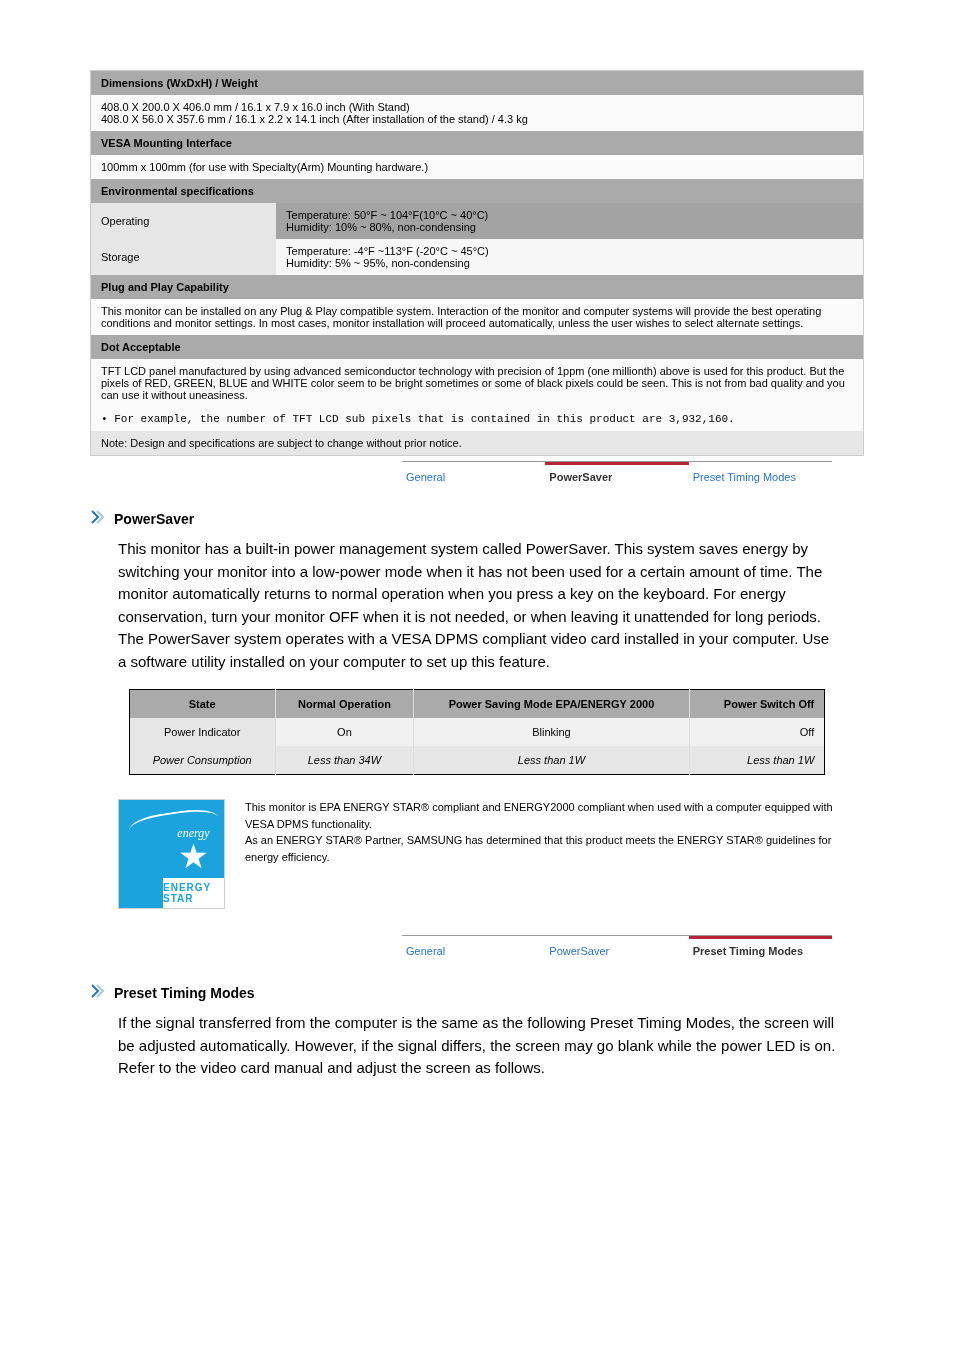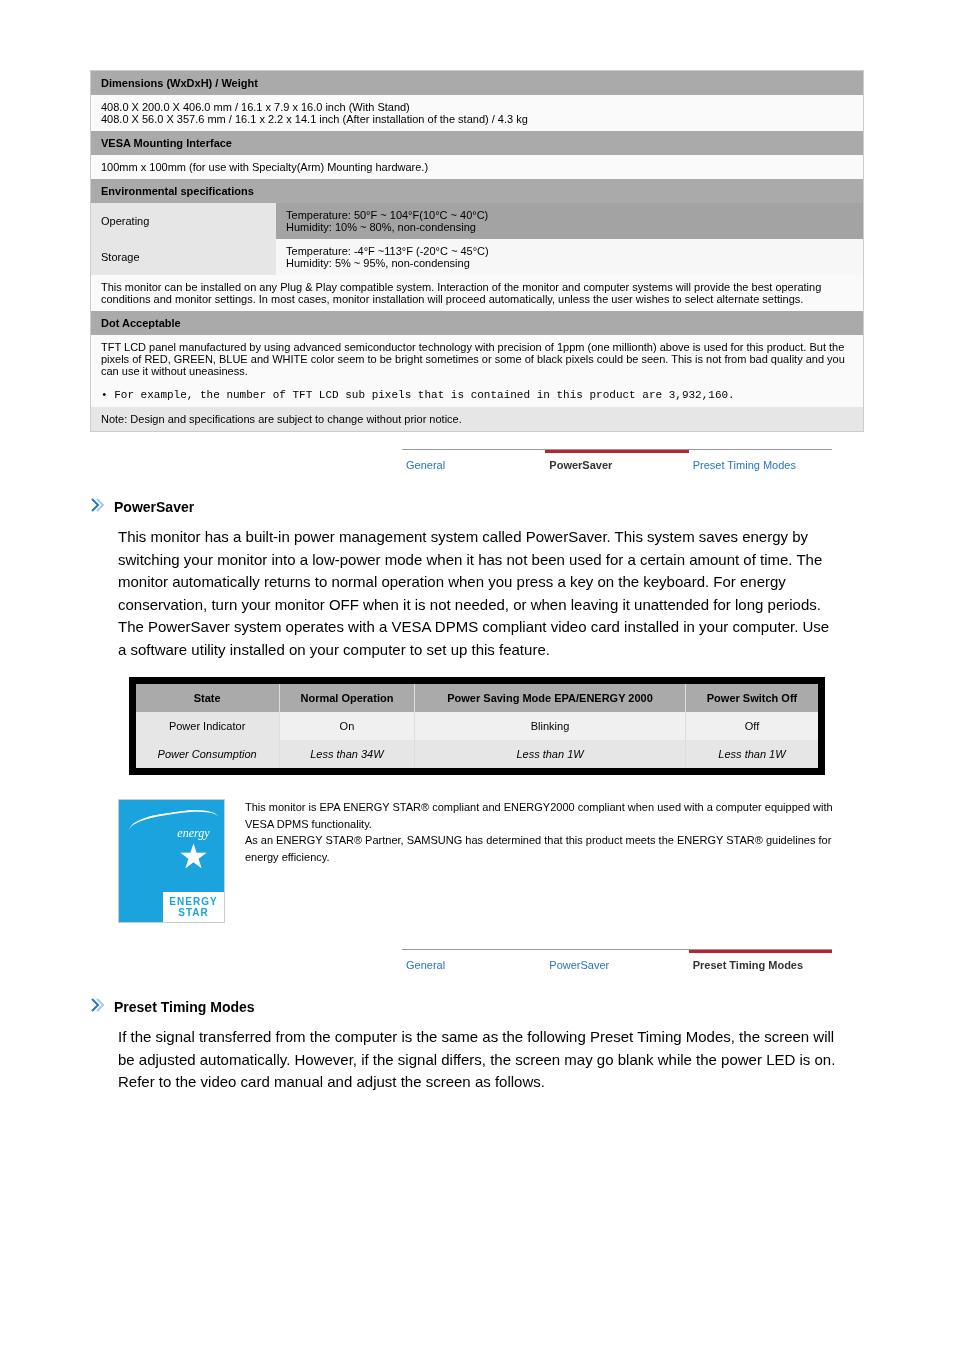--- a/index.html
+++ b/index.html
@@ -1,42 +1,42 @@
 <!DOCTYPE html>
 <html><head>
 <meta charset="utf-8">
 <style>
   * { box-sizing: border-box; margin: 0; padding: 0; }
   body { font-family: Verdana, Arial, sans-serif; background: #fff; color: #000; width: 954px; margin: 0 auto; }
   .page { padding: 70px 90px 40px 90px; }
-  table.spec { width: 100%; border-collapse: collapse; border: 1px solid #ccc; margin-bottom: 17px; font-size: 11px; }
+  table.spec { width: 100%; border-collapse: collapse; border: 1px solid #ccc; margin-bottom: 5px; font-size: 11px; }
   table.spec td { padding: 6px 10px; vertical-align: middle; }
   .hdr { background: #aaa; font-weight: bold; color: #000; height: 22px; }
   .light { background: #fafafa; }
   .alt { background: #e6e6e6; }
   .lbl { width: 24%; }
   .bullet { padding-left: 10px; font-family: Liberation Mono, monospace; }
   .tabnav { width: 430px; margin-left: auto; margin-right: 32px; border-top: 1px solid #999; display: flex; font-size: 11px; }
   .tab { flex: 1; text-align: left; padding: 6px 4px; color: #2474c8; cursor: pointer; border-top: 3px solid transparent; }
   .tab.active { color: #333; border-top: 3px solid #b23; font-weight: bold; }
   .section-hdr { display: flex; align-items: center; gap: 8px; margin: 20px 0 10px 0; font-size: 14px; font-weight: bold; }
   .chev-icon svg { width: 16px; height: 16px; }
   .para { font-size: 15px; margin: 10px 28px 16px 28px; line-height: 1.5; }
-  table.power { width: 90%; margin: 0 auto 24px auto; border-collapse: collapse; border: 7px solid #000000; font-size: 11px; }
+  table.power { width: 90%; margin: 0 auto 24px auto; border-collapse: collapse; border: 1px solid #000000; font-size: 11px; }
   table.power td { padding: 8px 10px; text-align: center; border-right: 1px solid #ddd; }
-  table.power tr td:last-child { border-right: none; }
+  table.power tr td:last-child { border-right: none; text-align: right; }
   .phdr { background: #aaa; font-weight: bold; }
   .r1 { background: #f0f0f0; }
   .r2 { background: #e6e6e6; font-style: italic; }
   .estar-row { display: flex; gap: 20px; margin: 10px 28px 26px 28px; align-items: flex-start; }
-  .estar-logo { width: 120px; height: 124px; border: 1px solid #ccc; background: #1aa3dd; display: flex; flex-direction: column; align-items: center; justify-content: flex-end; position: relative; padding-left: 44px; }
+  .estar-logo { width: 120px; height: 110px; border: 1px solid #ccc; background: #1aa3dd; display: flex; flex-direction: column; align-items: center; justify-content: flex-end; position: relative; padding-left: 44px; }
   .estar-star { color: #fff; font-size: 34px; position: absolute; top: 36px; }
   .estar-swoosh { position: absolute; top: 12px; left: 10px; width: 90px; height: 24px; border-top: 2px solid #fff; border-radius: 50%/60%; transform: rotate(-8deg); }
   .estar-script { position: absolute; top: 26px; color: #fff; font-style: italic; font-size: 12px; font-family: 'Brush Script MT', cursive; }
-  .estar-bar { width: 100%; background: #fff; color: #1aa3dd; text-align: center; font-size: 10px; font-weight: bold; letter-spacing: 1px; padding: 4px 0; margin-top: 47px; }
+  .estar-bar { width: 100%; background: #fff; color: #1aa3dd; font-size: 10px; font-weight: bold; letter-spacing: 1px; padding: 4px 0; margin-top: 47px; }
   .estar-text { font-size: 11px; line-height: 1.5; }
   .spacer { height: 40px; }
 </style>
 </head>
 <body>
 <div class="page">
 
 <table class="spec">
   <tbody>
         <tr class="hdr">
@@ -57,20 +57,23 @@
         </tr>
   <tr class="alt">
           <td class="lbl">Operating</td>
           <td style="white-space:pre-line;background:#a3a3a3">Temperature: 50°F ~ 104°F(10°C ~ 40°C)
 Humidity: 10% ~ 80%, non-condensing</td>
         </tr>
   <tr class="alt">
           <td class="lbl">Storage</td>
           <td style="white-space:pre-line;background:#f7f7f7">Temperature: -4°F ~113°F (-20°C ~ 45°C)
 Humidity: 5% ~ 95%, non-condensing</td>
+        </tr>
+  <tr class="hdr">
+          <td colspan="2">Plug and Play Capability</td>
         </tr>
   <tr class="light">
           <td colspan="2">This monitor can be installed on any Plug &amp; Play compatible system. Interaction of the monitor and computer systems will provide the best operating conditions and monitor settings. In most cases, monitor installation will proceed automatically, unless the user wishes to select alternate settings.</td>
         </tr>
   <tr class="hdr">
           <td colspan="2">Dot Acceptable</td>
         </tr>
   <tr class="light">
           <td colspan="2">TFT LCD panel manufactured by using advanced semiconductor technology with precision of 1ppm (one millionth) above is used for this product. But the pixels of RED, GREEN, BLUE and WHITE color seem to be bright sometimes or some of black pixels could be seen. This is not from bad quality and you can use it without uneasiness.</td>
         </tr>

